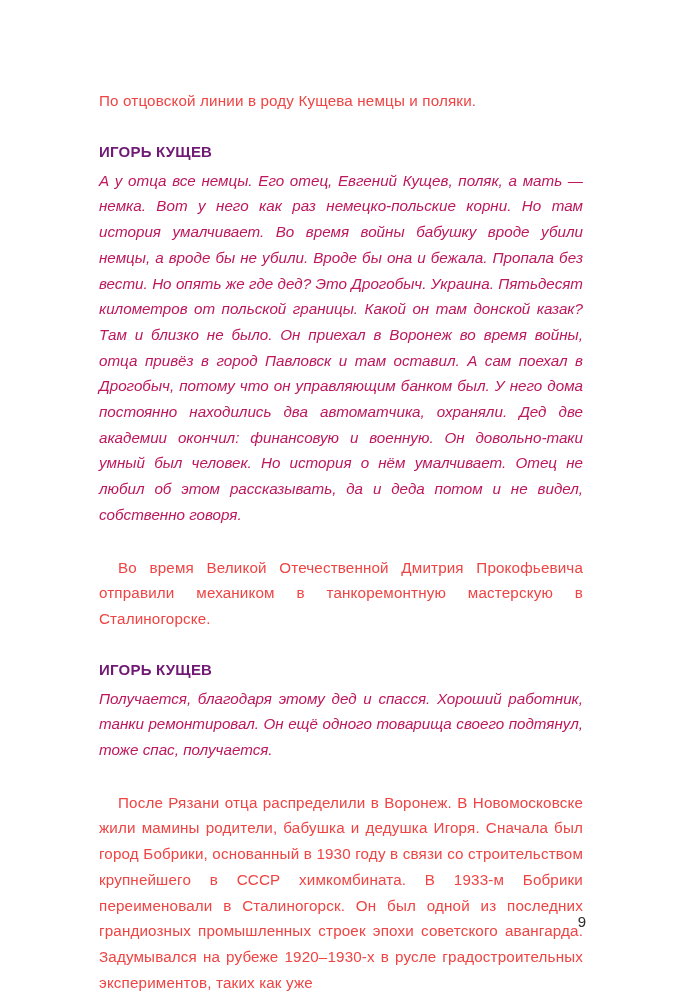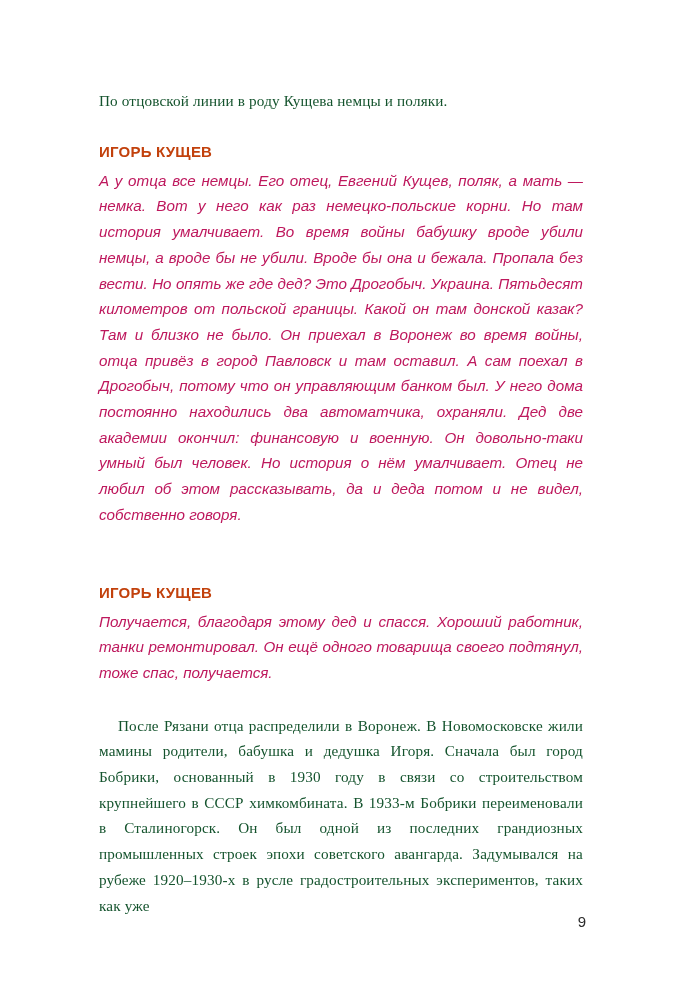--- a/index.html
+++ b/index.html
@@ -28,45 +28,45 @@
 
   #text-column {
     position: absolute;
     left: 99px;
     top: 88px;
     width: 484px;
   }
 
   
   .para {
-    font-family: Liberation Serif, serif;
+    font-family: Liberation Sans, sans-serif;
     font-size: 15.2px;
     line-height: 25.7px;
-    color: #14532d;
+    color: #ef4444;
     text-align: justify;
     text-justify: inter-word;
     margin: 0;
     text-indent: 19px;
     letter-spacing: 0.01em;
   }
 
   .para-first {
     text-indent: 0;
     text-align: left;
     margin-bottom: 0;
   }
 
   
   .speaker {
     font-family: "Liberation Sans", sans-serif;
     font-weight: bold;
     font-size: 15.0px;
     line-height: 22px;
     letter-spacing: 0.015em;
-    color: #c2410c;
+    color: #701a75;
     margin: 0;
   }
 
   
   .quote {
     font-family: "Liberation Sans", sans-serif;
     font-style: italic;
     font-size: 15.2px;
     line-height: 25.7px;
     color: #be185d;
@@ -103,20 +103,21 @@
     <div class="gap-lg"></div>
 
     <p class="speaker">ИГОРЬ КУЩЕВ</p>
 
     <div class="gap-sm"></div>
 
     <p class="quote">А у отца все немцы. Его отец, Евгений Кущев, поляк, а мать — немка. Вот у него как раз немецко-польские корни. Но там история умалчивает. Во время войны бабушку вроде убили немцы, а вроде бы не убили. Вроде бы она и бежала. Пропала без вести. Но опять же где дед? Это Дрогобыч. Украина. Пятьдесят километров от польской границы. Какой он там донской казак? Там и близко не было. Он приехал в Воронеж во время войны, отца привёз в город Павловск и там оставил. А сам поехал в Дрогобыч, потому что он управляющим банком был. У него дома постоянно находились два автоматчика, охраняли. Дед две академии окончил: финансовую и военную. Он довольно-таки умный был человек. Но история о нём умалчивает. Отец не любил об этом рассказывать, да и деда потом и не видел, собственно говоря.</p>
 
     <div class="gap-lg"></div>
 
+    <p class="para">Во время Великой Отечественной Дмитрия Прокофьевича отправили механиком в танкоремонтную мастерскую в Сталиногорске.</p>
 
     <div class="gap-lg"></div>
 
     <p class="speaker">ИГОРЬ КУЩЕВ</p>
 
     <div class="gap-sm"></div>
 
     <p class="quote">Получается, благодаря этому дед и спасся. Хороший работник, танки ремонтировал. Он ещё одного товарища своего подтянул, тоже спас, получается.</p>
 
     <div class="gap-lg"></div>

